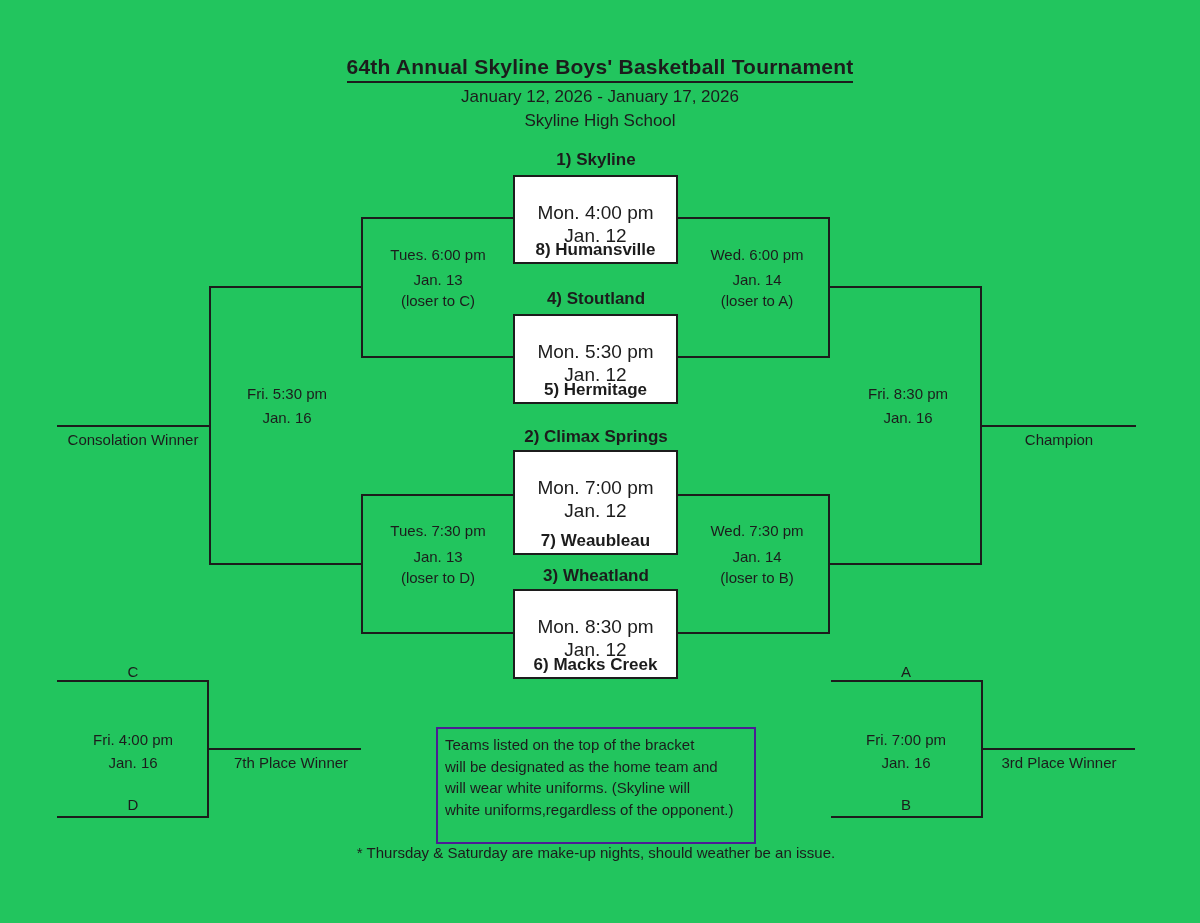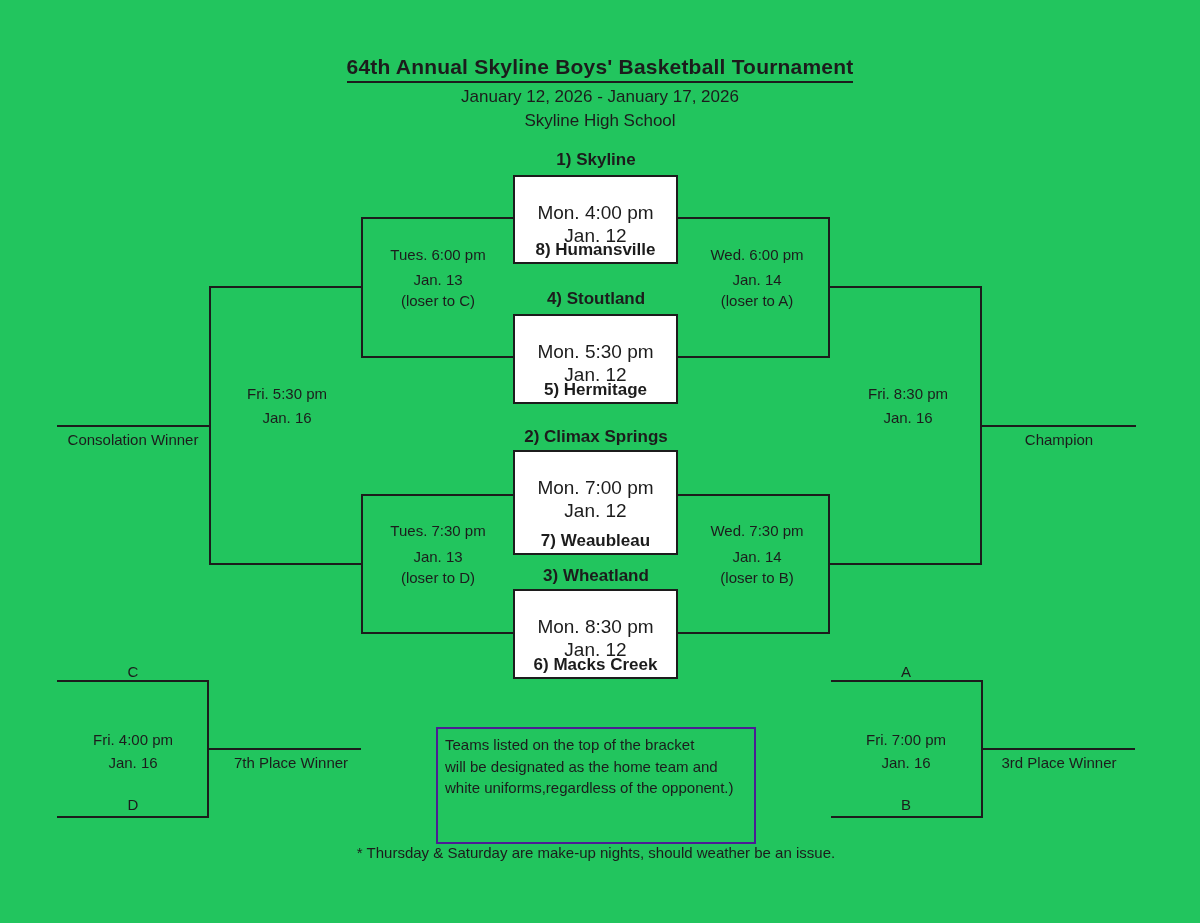--- a/index.html
+++ b/index.html
@@ -191,18 +191,19 @@
 
   <div class="lbl" style="left:906px;top:663px">A</div>
   <div class="lbl" style="left:906px;top:731px">Fri. 7:00 pm</div>
   <div class="lbl" style="left:906px;top:754px">Jan. 16</div>
   <div class="lbl" style="left:906px;top:796px">B</div>
   <div class="lbl" style="left:1059px;top:754px">3rd Place Winner</div>
 
   <div class="note-box">
     <div class="note-line">Teams listed on the top of the bracket</div>
     <div class="note-line">will be designated as the home team and</div>
+    <div class="note-line">will wear white uniforms. (Skyline will</div>
     <div class="note-line">white uniforms,regardless of the opponent.)</div>
   </div>
 
   <div class="footnote">* Thursday &amp; Saturday are make-up nights, should weather be an issue.</div>
 
 </div>
 
 </body></html>

